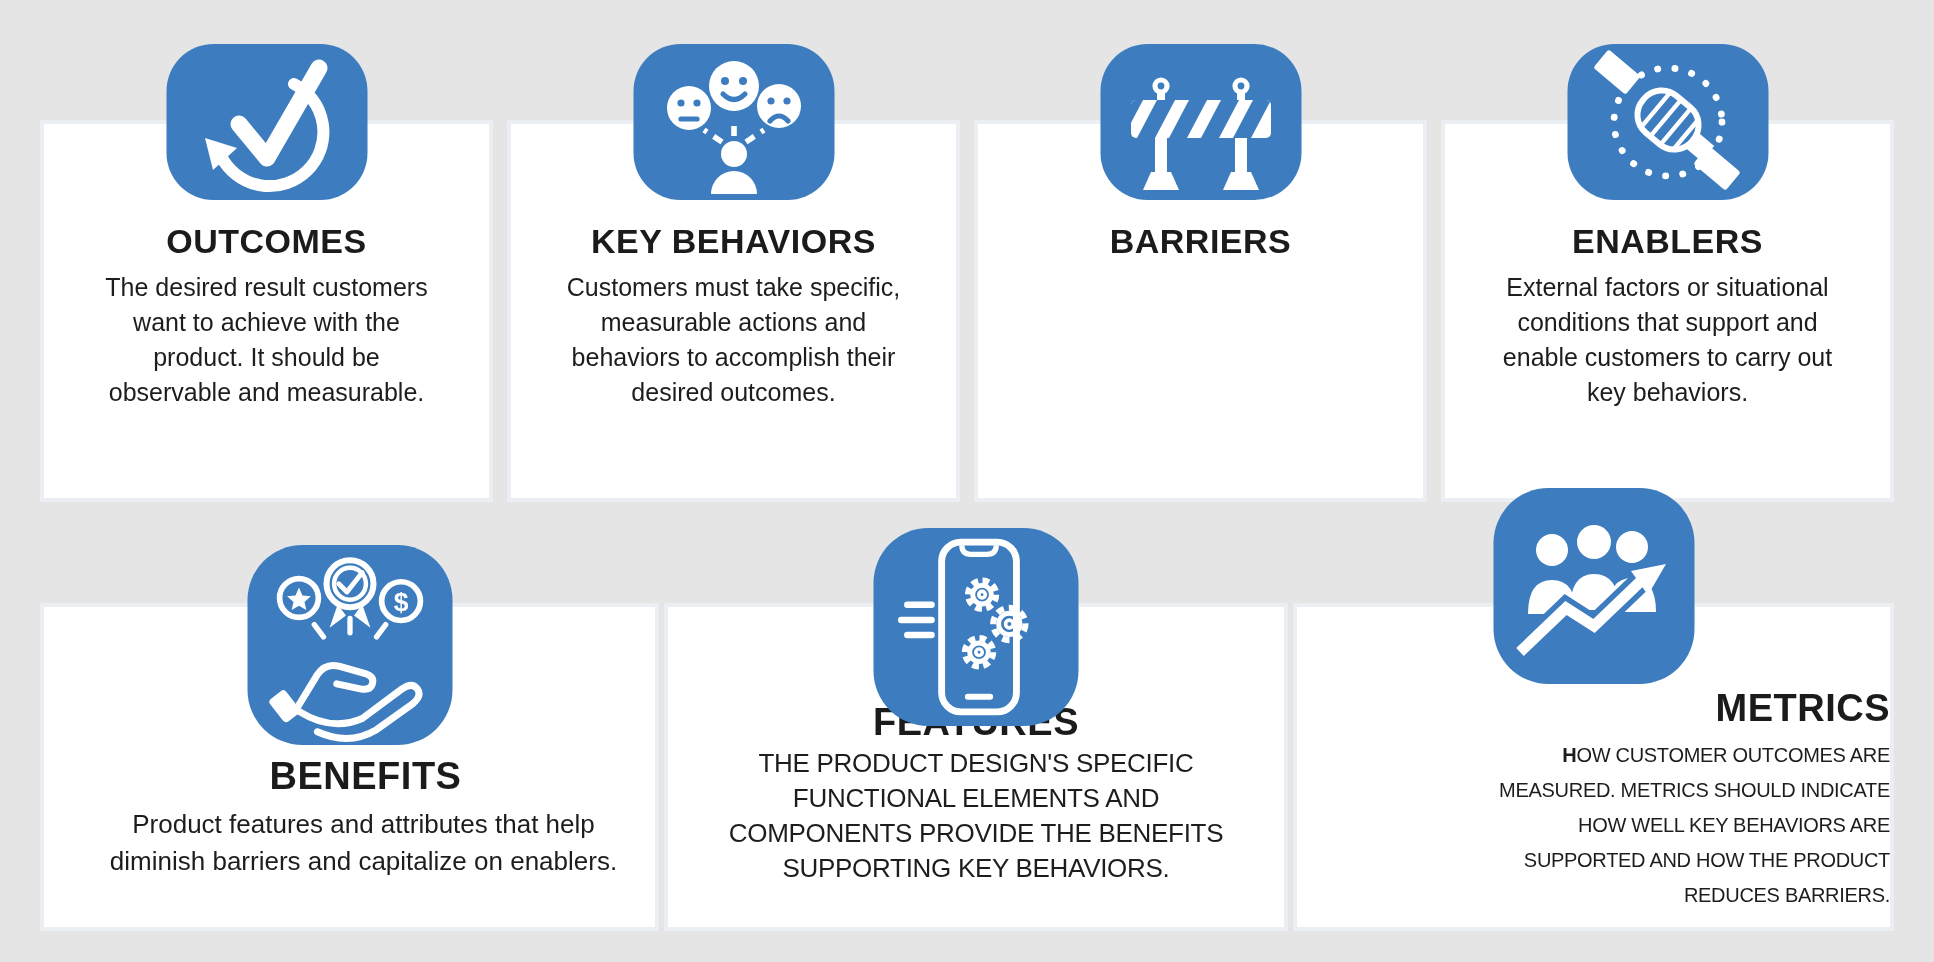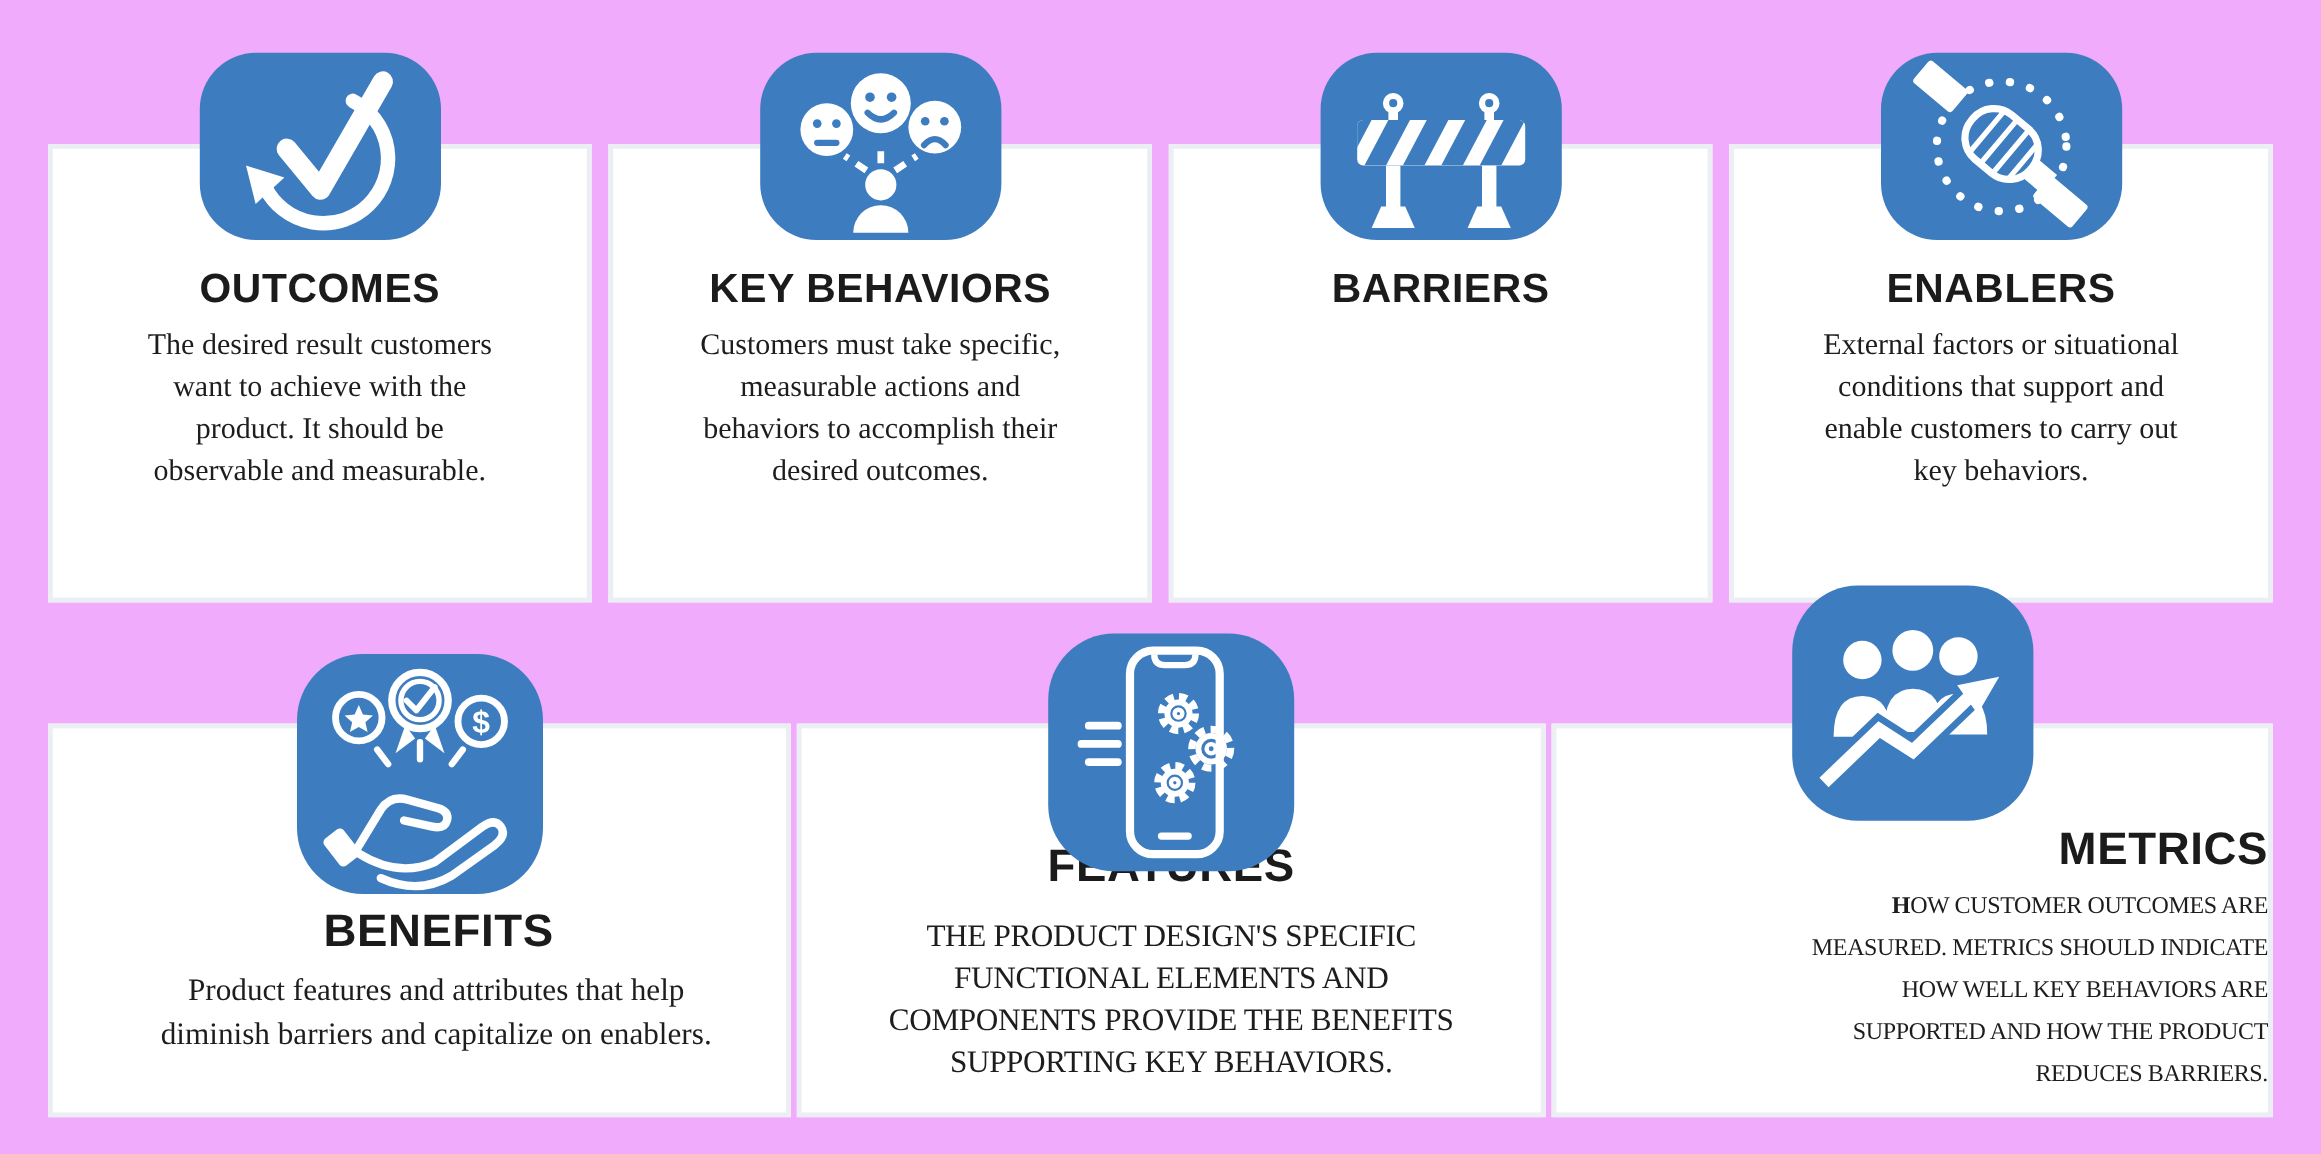--- a/index.html
+++ b/index.html
@@ -1,19 +1,19 @@
 <!DOCTYPE html>
 <html><head>
 <meta charset="utf-8">
 <style>
   html,body{margin:0;padding:0;background:#ffffff;}
   .canvas{
     position:relative;
     width:1934px;height:962px;
-    background:#f0abfc;
+    background:#e5e5e5;
     font-family:"Liberation Sans","DejaVu Sans",sans-serif;
     overflow:hidden;
   }
   .card{
     position:absolute;
     background:#ffffff;
     border:4px solid #ebeff3;
     box-sizing:border-box;
     text-align:center;
   }
@@ -51,24 +51,23 @@
   .c5 .title{padding-top:150px;font-size:38px;padding-left:32px;}
   .c6 .title{padding-top:96px;font-size:38px;}
   .c7 .title{padding-top:82px;font-size:38px;}
 
   .desc{
     margin:10px auto 0 auto;
     color:#1d1d1f;
     white-space:pre-line;
     font-size:25px;
     line-height:35px;
-    font-family:Liberation Serif, serif;
   }
   .c5 .desc{font-size:26px;line-height:37px;margin-top:9px;padding-left:28px;}
-  .c6 .desc{font-size:26px;line-height:35px;margin-top:19px;letter-spacing:-0.3px;}
+  .c6 .desc{font-size:26px;line-height:35px;margin-top:3px;letter-spacing:-0.3px;}
   .c7 .desc{font-size:20px;line-height:35px;margin-top:9px;letter-spacing:-0.3px;}
   .desc .lead{font-weight:bold;}
 </style>
 </head>
 <body>
 
 <div class="canvas">
 
   <div class="card row1 c1">
     <div class="iconbox">

